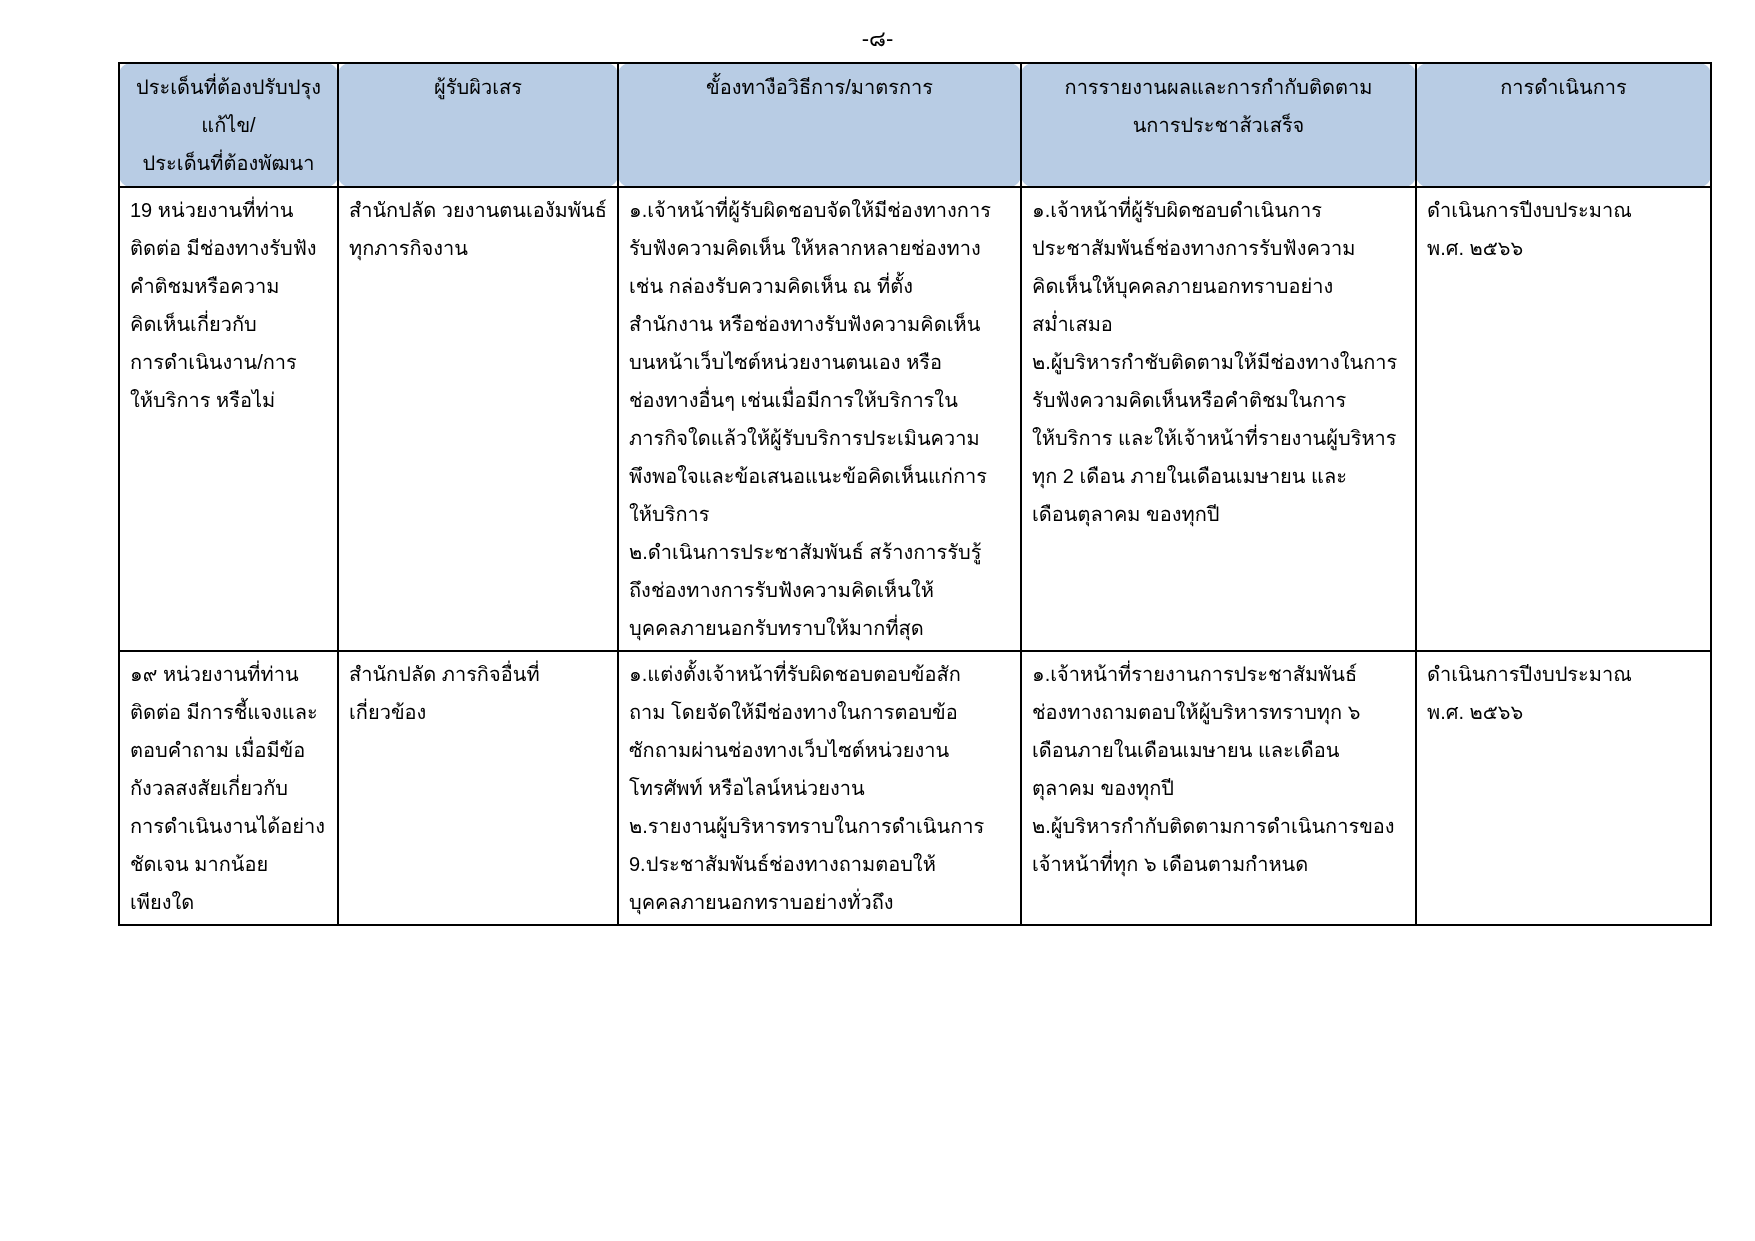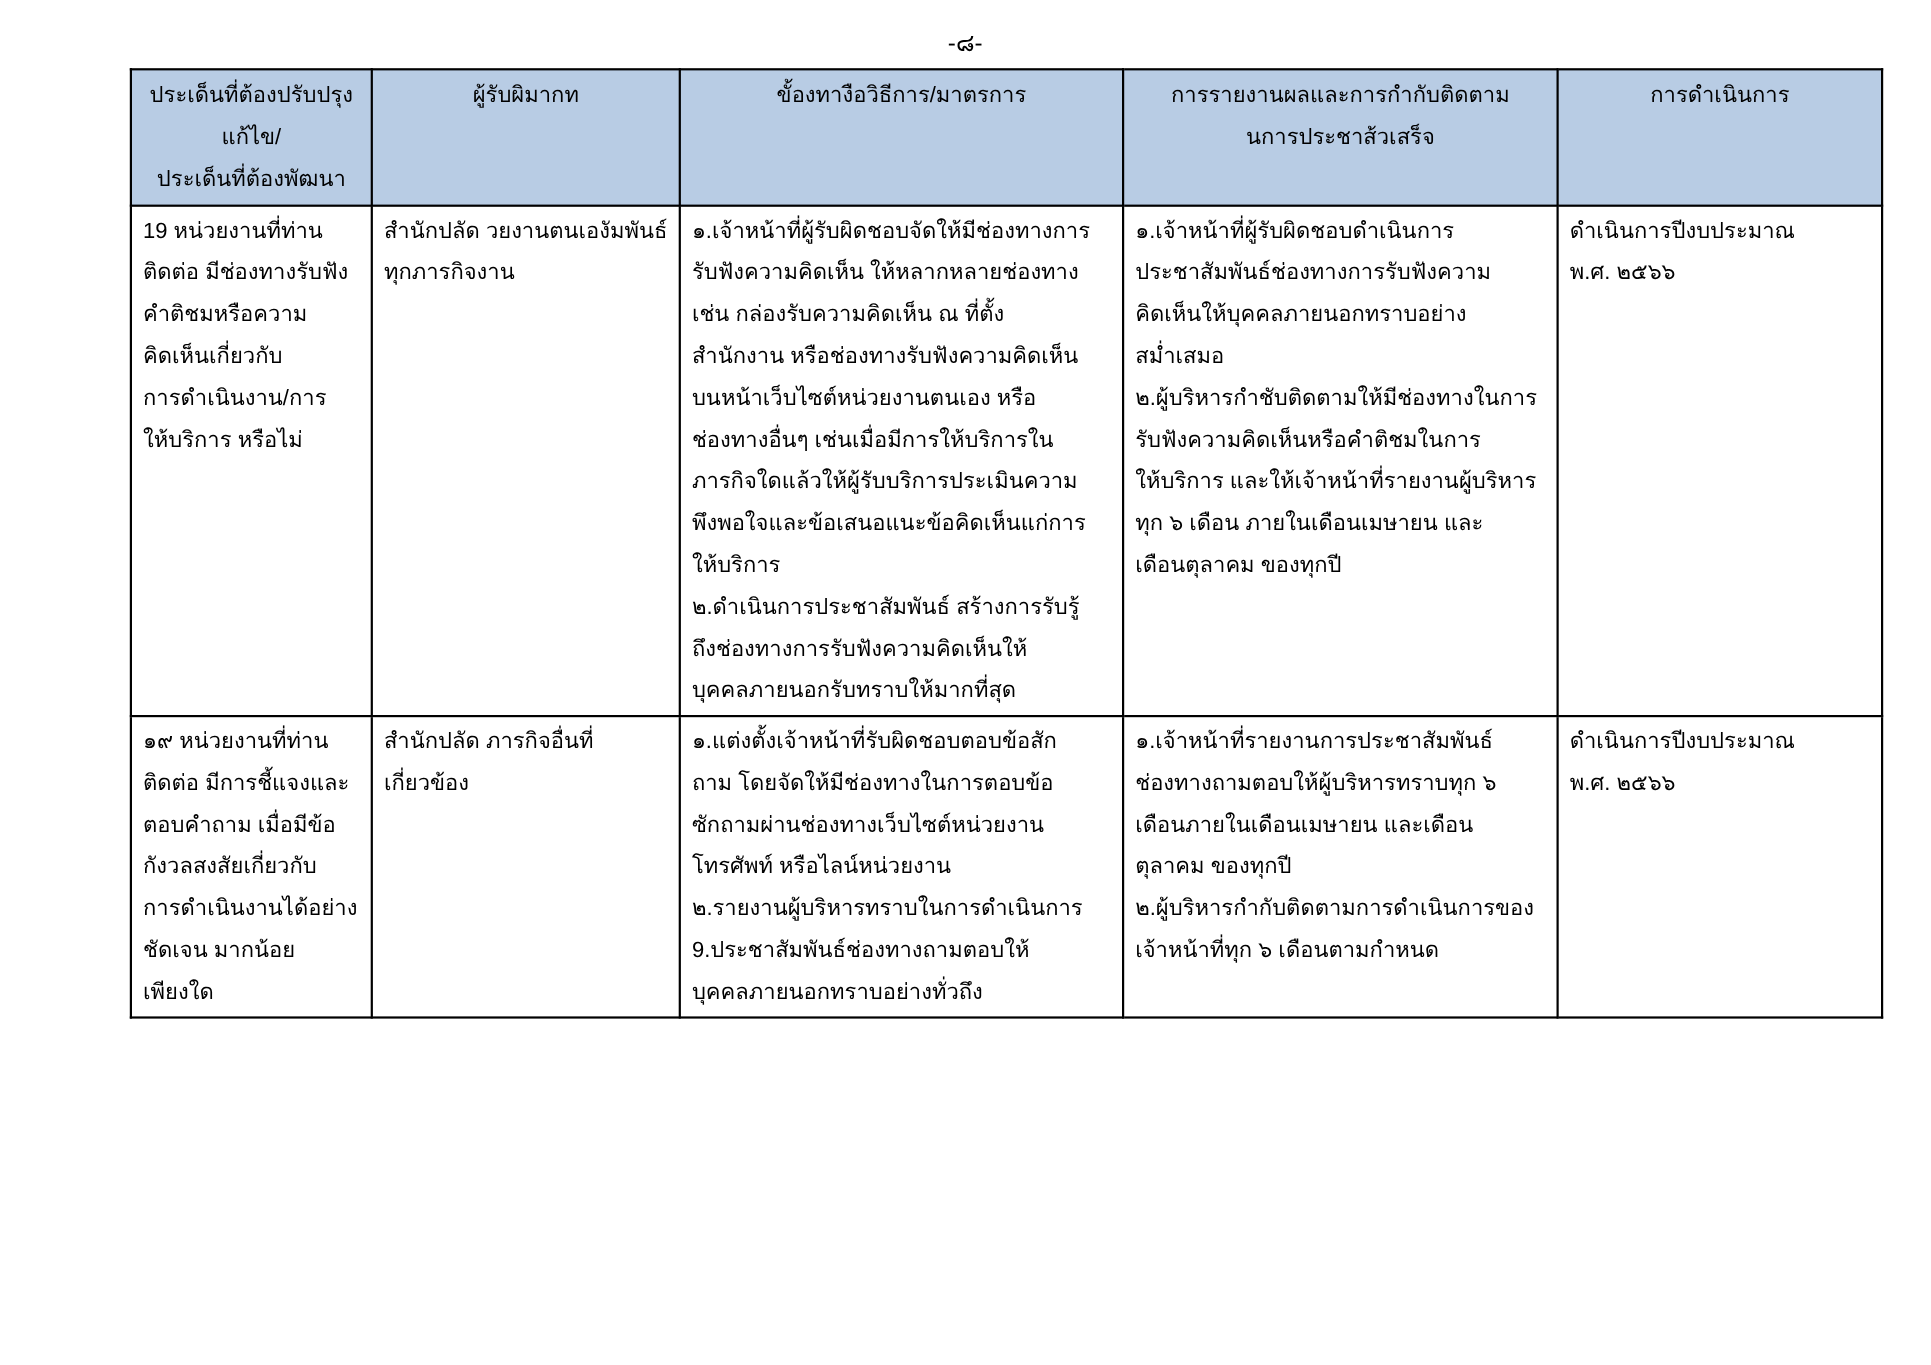--- a/index.html
+++ b/index.html
@@ -42,20 +42,21 @@
     line-height: 38px;
     font-weight: normal;
     word-wrap: break-word;
   }
   table.plan th {
     background: #b8cce4;
     text-align: center;
     padding: 4px 6px;
     height: 118px;
     box-sizing: border-box;
+    border-radius: 12px;
   }
   table.plan td {
     text-align: left;
     padding: 3px 8px 3px 10px;
     box-sizing: border-box;
   }
   tr.row-1 { height: 455px; }
   tr.row-2 { height: 265px; }
 </style>
 </head>
@@ -71,21 +72,21 @@
       <col style="width:280px">
       <col style="width:403px">
       <col style="width:395px">
       <col style="width:295px">
     </colgroup>
     <thead>
       <tr>
         <th>ประเด็นที่ต้องปรับปรุง
 แก้ไข/
 ประเด็นที่ต้องพัฒนา</th>
-        <th>ผู้รับผิมากท</th>
+        <th>ผู้รับผิวเสร</th>
         <th>ขั้องทางือวิธีการ/มาตรการ</th>
         <th>การรายงานผลและการกำกับติดตาม
 นการประชาส้วเสร็จ</th>
         <th>การดำเนินการ</th>
       </tr>
     </thead>
     <tbody>
       <tr class="row-1">
         <td>19 หน่วยงานที่ท่าน
 ติดต่อ มีช่องทางรับฟัง
@@ -107,21 +108,21 @@
 ๒.ดำเนินการประชาสัมพันธ์ สร้างการรับรู้
 ถึงช่องทางการรับฟังความคิดเห็นให้
 บุคคลภายนอกรับทราบให้มากที่สุด</td>
         <td>๑.เจ้าหน้าที่ผู้รับผิดชอบดำเนินการ
 ประชาสัมพันธ์ช่องทางการรับฟังความ
 คิดเห็นให้บุคคลภายนอกทราบอย่าง
 สม่ำเสมอ
 ๒.ผู้บริหารกำชับติดตามให้มีช่องทางในการ
 รับฟังความคิดเห็นหรือคำติชมในการ
 ให้บริการ และให้เจ้าหน้าที่รายงานผู้บริหาร
-ทุก ๖ เดือน ภายในเดือนเมษายน และ
+ทุก 2 เดือน ภายในเดือนเมษายน และ
 เดือนตุลาคม ของทุกปี</td>
         <td>ดำเนินการปีงบประมาณ
 พ.ศ. ๒๕๖๖</td>
       </tr>
       <tr class="row-2">
         <td>๑๙ หน่วยงานที่ท่าน
 ติดต่อ มีการชี้แจงและ
 ตอบคำถาม เมื่อมีข้อ
 กังวลสงสัยเกี่ยวกับ
 การดำเนินงานได้อย่าง

